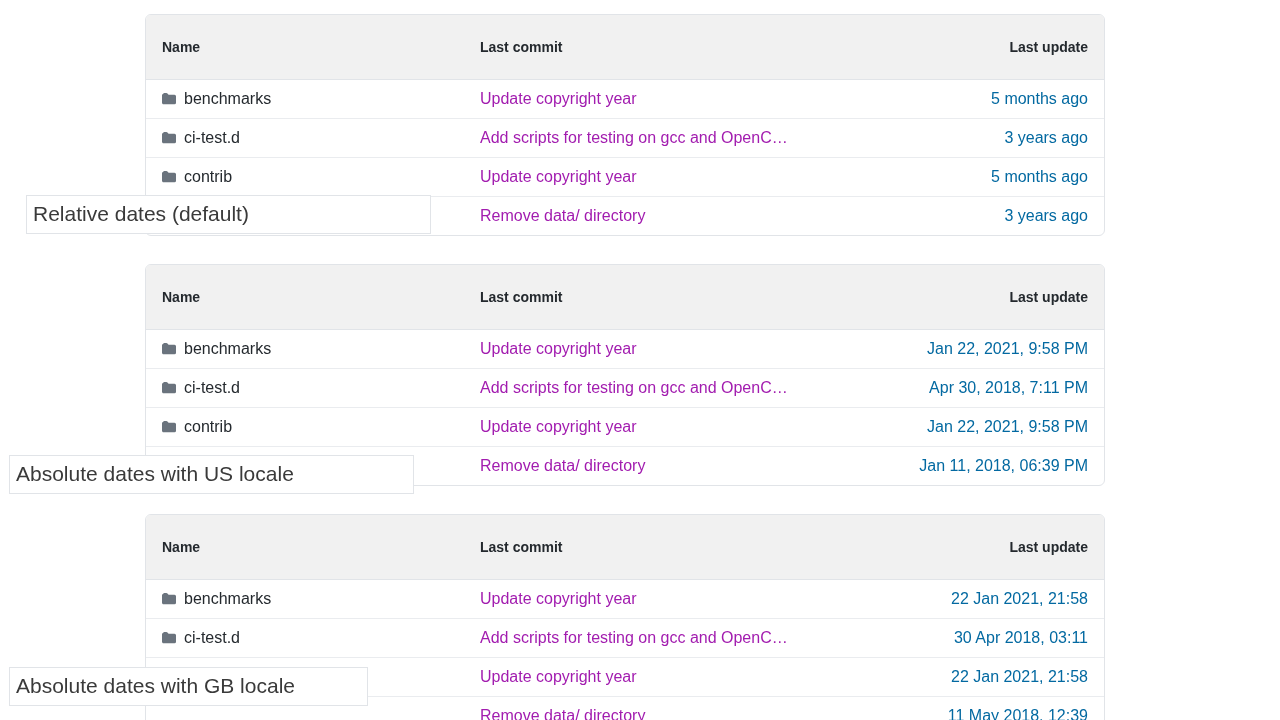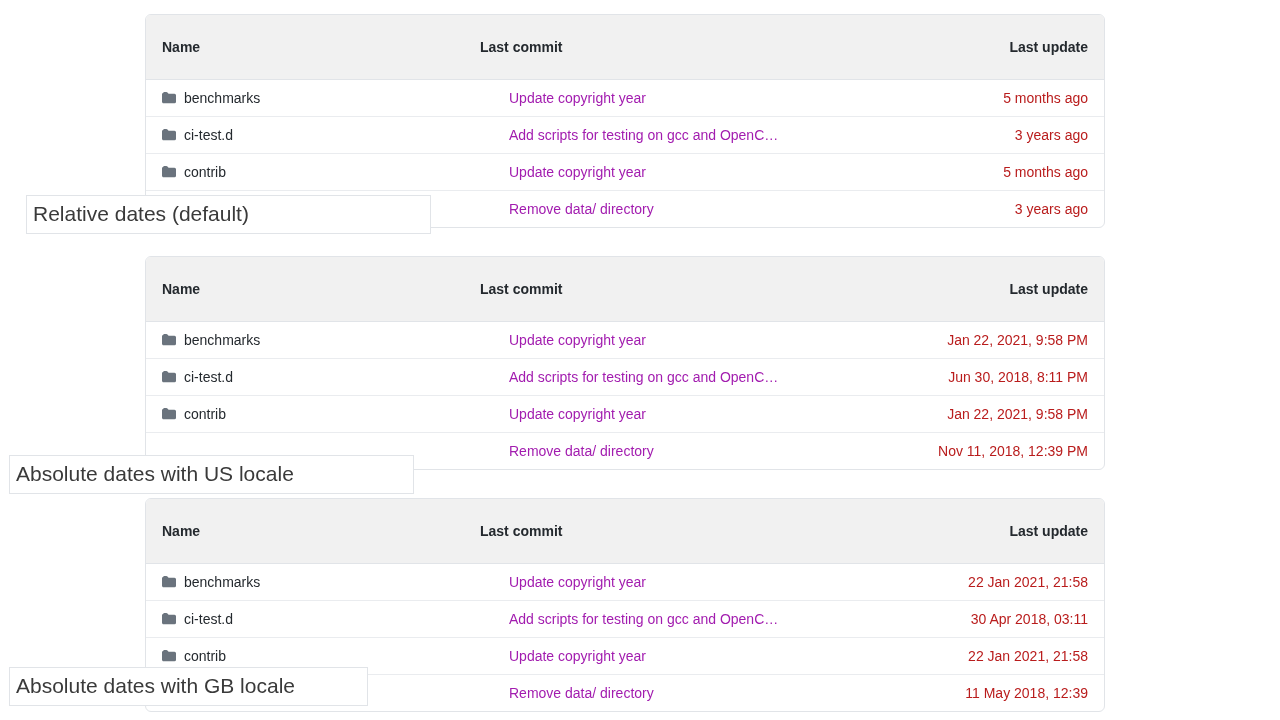--- a/index.html
+++ b/index.html
@@ -31,28 +31,27 @@
     border-bottom: 1px solid #e1e4e8;
     padding: 24px 16px;
     font-size: 14px;
     font-weight: 600;
     color: #24292e;
   }
   .ft-row {
     display: flex;
     border-bottom: 1px solid #eaecef;
     padding: 10px 16px;
-    font-size: 14px;
+    font-size: 16px;
     align-items: center;
-    gap: 29px;
   }
   .ft-row:last-child { border-bottom: none; }
   .col-name { width: 318px; display: flex; align-items: center; gap: 8px; color: #24292e; }
   .col-commit { flex: 1; color: #a21caf; white-space: nowrap; overflow: hidden; text-overflow: ellipsis; }
-  .col-update { width: 220px; text-align: right; color: #b91c1c; }
+  .col-update { width: 220px; text-align: right; color: #0369a1; }
   .ft-header .col-commit, .ft-header .col-update { color: #24292e; }
   .folder-icon {
     width: 14px; height: 14px; display: inline-block; flex-shrink: 0;
   }
   .folder-icon svg { width: 14px; height: 14px; fill: #6a737d; display: block; }
   .caption-box {
     position: absolute;
     background: #ffffff;
     border: 1px solid #e1e4e8;
     padding: 4px 8px 6px 6px;
@@ -142,21 +141,21 @@
       <div class="ft-row">
         <div class="col-name">
           <span class="folder-icon" style="">
             <svg viewBox="0 0 16 16">
               <path d="M1.75 2A1.75 1.75 0 000 3.75v8.5C0 13.216.784 14 1.75 14h12.5A1.75 1.75 0 0016 12.25v-7.5A1.75 1.75 0 0014.25 3H7.5L6.25 1.75A1.75 1.75 0 005 1.25H1.75z"></path>
             </svg>
           </span>
           <span>ci-test.d</span>
         </div>
         <div class="col-commit">Add scripts for testing on gcc and OpenC…</div>
-        <div class="col-update">Jun 30, 2018, 8:11 PM</div>
+        <div class="col-update">Apr 30, 2018, 7:11 PM</div>
       </div>
       <div class="ft-row">
         <div class="col-name">
           <span class="folder-icon" style="">
             <svg viewBox="0 0 16 16">
               <path d="M1.75 2A1.75 1.75 0 000 3.75v8.5C0 13.216.784 14 1.75 14h12.5A1.75 1.75 0 0016 12.25v-7.5A1.75 1.75 0 0014.25 3H7.5L6.25 1.75A1.75 1.75 0 005 1.25H1.75z"></path>
             </svg>
           </span>
           <span>contrib</span>
         </div>
@@ -166,21 +165,21 @@
       <div class="ft-row">
         <div class="col-name">
           <span class="folder-icon" style="visibility:hidden;">
             <svg viewBox="0 0 16 16">
               <path d="M1.75 2A1.75 1.75 0 000 3.75v8.5C0 13.216.784 14 1.75 14h12.5A1.75 1.75 0 0016 12.25v-7.5A1.75 1.75 0 0014.25 3H7.5L6.25 1.75A1.75 1.75 0 005 1.25H1.75z"></path>
             </svg>
           </span>
           <span></span>
         </div>
         <div class="col-commit">Remove data/ directory</div>
-        <div class="col-update">Nov 11, 2018, 12:39 PM</div>
+        <div class="col-update">Jan 11, 2018, 06:39 PM</div>
       </div>
     </div>
     <div class="file-table">
       <div class="ft-header">
         <div class="col-name">Name</div>
         <div class="col-commit">Last commit</div>
         <div class="col-update">Last update</div>
       </div>
       <div class="ft-row">
         <div class="col-name">

